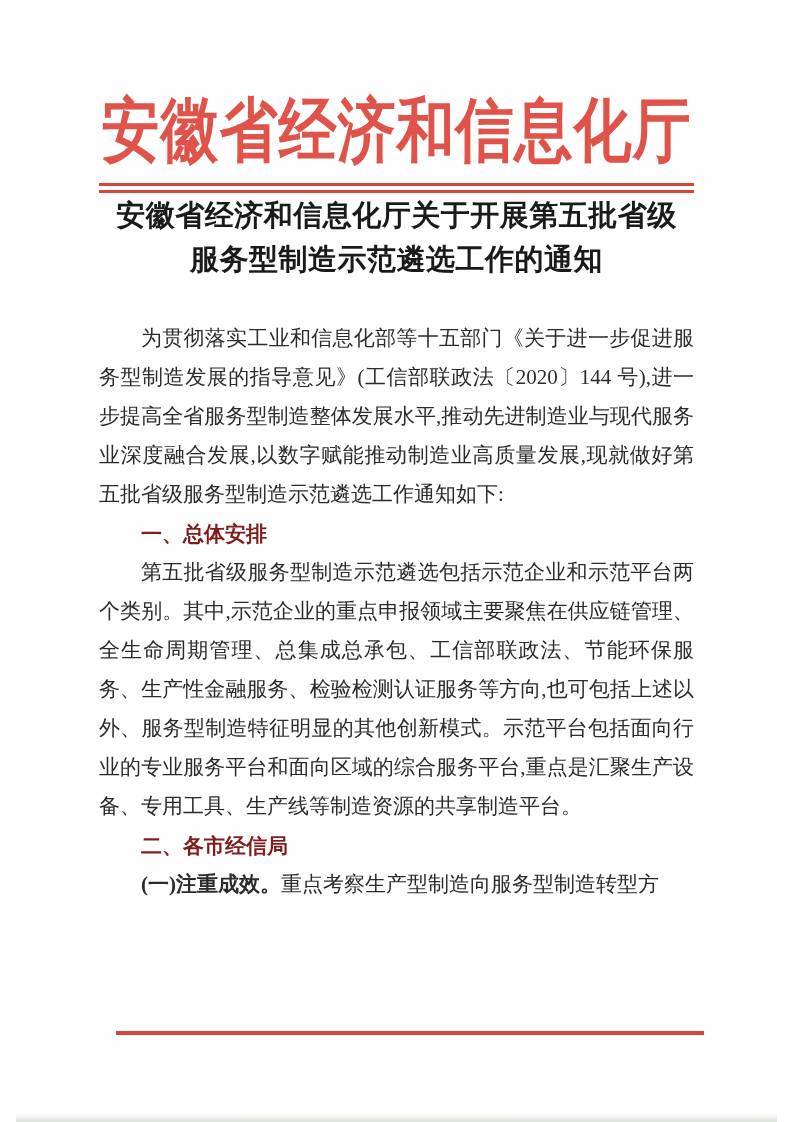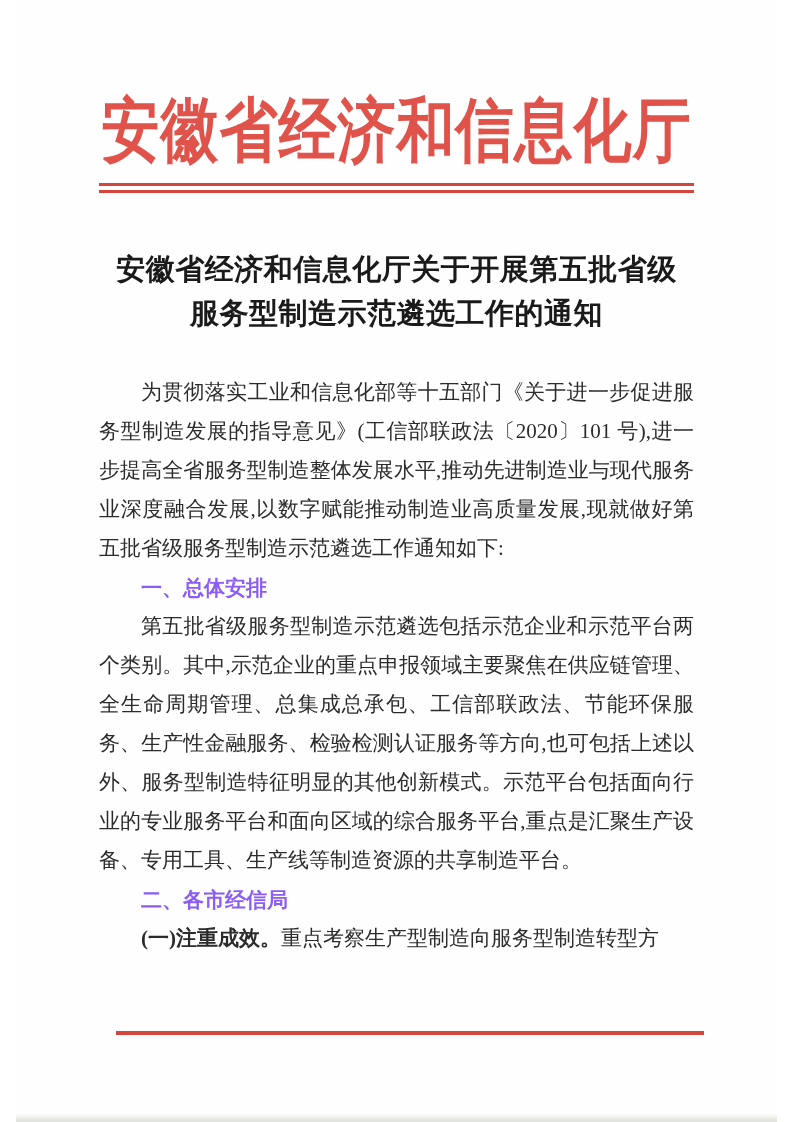--- a/index.html
+++ b/index.html
@@ -29,21 +29,20 @@
   }
   .masthead-divider {
     margin-top: 29px;
     height: 4px;
     border-top: 3px solid var(--rule-red, #d6453c);
     border-bottom: 3px solid var(--rule-red, #d6453c);
   }
 
   
   .doc-title {
-    margin-top: 54px;
     font-size: 29px;
     line-height: 44px;
     font-weight: bold;
     letter-spacing: 0.5px;
     text-align: center;
     color: #1a1a1a;
   }
 
   
   .body-text {
@@ -53,21 +52,21 @@
     color: var(--text, #2b2b2b);
     text-align: justify;
   }
   .para { margin: 0; text-indent: 42px; }
   .salutation { margin: 0; text-indent: 0; }
   .heading {
     margin: 0;
     text-indent: 42px;
     font-family: "Liberation Sans", "DejaVu Sans", sans-serif;
     font-weight: bold;
-    color: #8b5cf6;
+    color: #7f1d1d;
   }
   .bold-lead { font-weight: bold; }
 
   
   .footer-divider {
     position: absolute;
     left: 100px;
     top: 1031px;
     width: 588px;
     height: 4px;
@@ -94,21 +93,21 @@
 
     <div class="masthead-divider"></div>
 
     <div class="doc-title">
       <div>安徽省经济和信息化厅关于开展第五批省级</div>
       <div>服务型制造示范遴选工作的通知</div>
     </div>
 
     <div class="body-text">
 
-      <p class="para">为贯彻落实工业和信息化部等十五部门《关于进一步促进服务型制造发展的指导意见》(工信部联政法〔2020〕101 号),进一步提高全省服务型制造整体发展水平,推动先进制造业与现代服务业深度融合发展,以数字赋能推动制造业高质量发展,现就做好第五批省级服务型制造示范遴选工作通知如下:</p>
+      <p class="para">为贯彻落实工业和信息化部等十五部门《关于进一步促进服务型制造发展的指导意见》(工信部联政法〔2020〕144 号),进一步提高全省服务型制造整体发展水平,推动先进制造业与现代服务业深度融合发展,以数字赋能推动制造业高质量发展,现就做好第五批省级服务型制造示范遴选工作通知如下:</p>
 
       <p class="heading">一、总体安排</p>
 
       <p class="para">第五批省级服务型制造示范遴选包括示范企业和示范平台两个类别。其中,示范企业的重点申报领域主要聚焦在供应链管理、全生命周期管理、总集成总承包、工信部联政法、节能环保服务、生产性金融服务、检验检测认证服务等方向,也可包括上述以外、服务型制造特征明显的其他创新模式。示范平台包括面向行业的专业服务平台和面向区域的综合服务平台,重点是汇聚生产设备、专用工具、生产线等制造资源的共享制造平台。</p>
 
       <p class="heading">二、各市经信局</p>
 
       <p class="para"><span class="bold-lead">(一)注重成效。</span><span>重点考察生产型制造向服务型制造转型方</span></p>
     </div>
 

